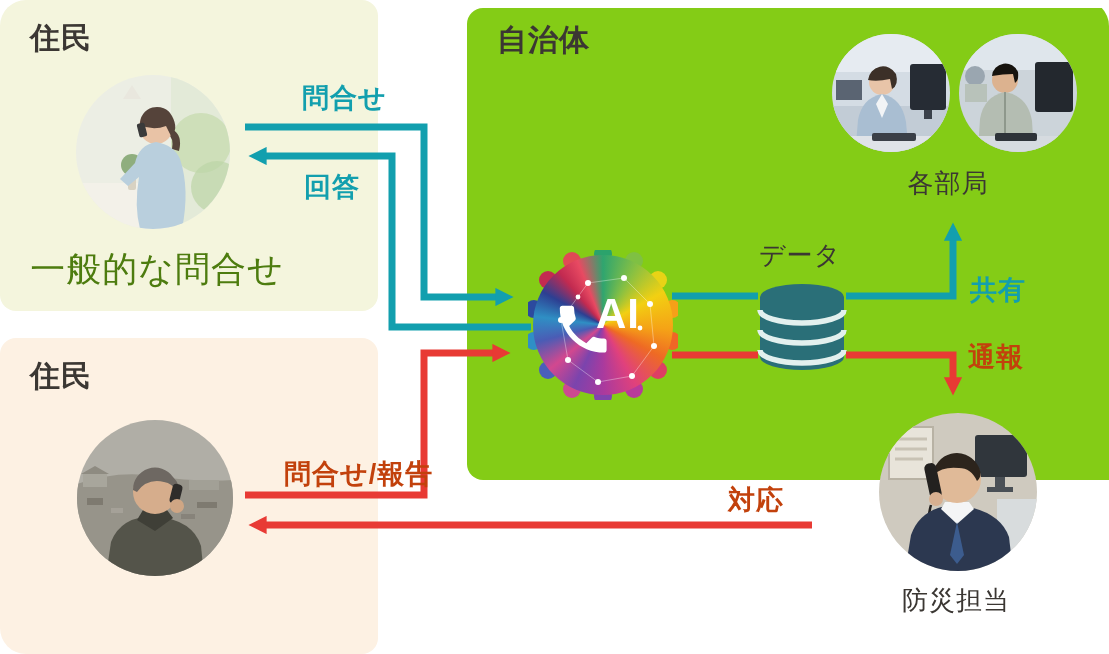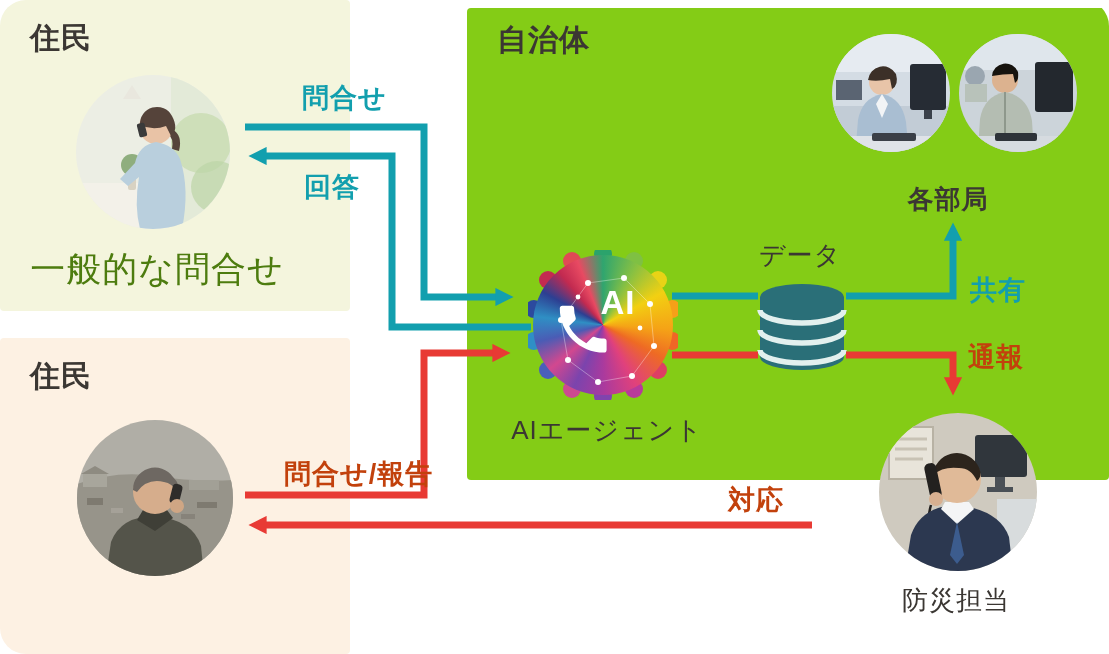--- a/index.html
+++ b/index.html
@@ -1,21 +1,21 @@
 <!DOCTYPE html>
 <html><head>
 <meta charset="utf-8">
 <style>
   html,body{margin:0;padding:0;background:#ffffff;}
   .canvas{
     position:relative;width:1109px;height:654px;overflow:hidden;
     border-radius:26px;background:#ffffff;
     font-family:"Liberation Sans", sans-serif;color:#3b3733;
   }
-  .box{position:absolute;border-radius:4px;}
+  .box{position:absolute;border-radius:16px;padding-left:28px;}
   .box-title{position:absolute;font-size:30px;font-weight:700;color:#3b3733;letter-spacing:1px;}
   .photo{position:absolute;border-radius:50%;overflow:hidden;}
   .photo svg{display:block;width:100%;height:100%;}
   .caption{position:absolute;font-size:35px;color:#4d7c0f;letter-spacing:1px;transform:translateX(-50%);white-space:nowrap;}
   .node-label{position:absolute;font-size:26px;color:#3b3733;letter-spacing:1px;transform:translateX(-50%);white-space:nowrap;}
   .flow-label{position:absolute;font-size:27px;font-weight:700;letter-spacing:1px;white-space:nowrap;}
   .flow-teal{color:#129fae;}
   .flow-red{color:#c2410c;}
   .arrows{position:absolute;left:0;top:0;width:1109px;height:654px;pointer-events:none;}
   .line{fill:none;stroke-width:7;}
@@ -26,22 +26,22 @@
   .ai-bumps{position:absolute;left:0;top:0;width:150px;height:150px;}
   .ai-core{
     position:absolute;left:5px;top:5px;width:140px;height:140px;border-radius:50%;
     background:conic-gradient(from 0deg,
       #2fa56f, #86c043 8%, #f2d012 17%, #f5a316 26%, #ee6a24 33%,
       #e0417c 42%, #a93a9e 50%, #7b44ad 57%, #d2488f 64%, #4a5cb5 71%,
       #2f8fc4 77%, #2d3f92 83%, #c22a50 89%, #e84a62 94%, #2fa56f 100%);
   }
   .ai-overlay{position:absolute;left:0;top:0;width:150px;height:150px;}
   .ai-text{
-    position:absolute;left:60px;top:34px;width:60px;text-align:center;
-    font-size:33px;font-weight:700;color:#ffffff;letter-spacing:1px;
+    position:absolute;left:60px;top:40px;width:60px;text-align:center;
+    font-size:42px;font-weight:700;color:#ffffff;letter-spacing:1px;
   }
   .db-icon{position:absolute;left:757px;top:281px;width:90px;height:90px;}
 </style>
 </head>
 <body>
 
 <div class="canvas">
 
   <div class="box" style="left:467px;top:8px;width:642px;height:472px;background:#84cc16;">
     <div class="box-title" style="left:30px;top:12px;">自治体</div>
@@ -118,21 +118,21 @@
       <rect x="92" y="46" width="20" height="14" fill="#b8c2ba"></rect>
       <rect x="76" y="28" width="38" height="50" rx="3" fill="#23282e"></rect>
       <circle cx="46" cy="46" r="13" fill="#dcb28f"></circle>
       <path d="M33 42 a13.5 13.5 0 0 1 26-4 q1 9-3 11 l-2-9 q-10 0-21 2z" fill="#16130e"></path>
       <path d="M46 58 q-21 4-25 27 l-2 33 h56 l-2-31 q-4-25-27-29z" fill="#b4bdb2"></path>
       <path d="M46 58 l0 44" stroke="#8e988c" stroke-width="2" fill="none"></path>
       <rect y="102" width="118" height="16" fill="#d6dbe0"></rect>
       <rect x="36" y="99" width="42" height="8" rx="2" fill="#2e3339"></rect>
     </svg>
   </div>
-  <div class="node-label" style="left:948px;top:182px;font-weight:bold;">各部局</div>
+  <div class="node-label" style="left:948px;top:166px;">各部局</div>
 
   <div class="node-label" style="left:800px;top:238px;">データ</div>
   <svg class="db-icon" viewBox="0 0 90 90">
     <path d="M3 16 A42 13 0 0 1 87 16 L87 76 A42 13 0 0 1 3 76 Z" fill="#2a6f78"></path>
     <path d="M3 29 A42 13 0 0 0 87 29" stroke="#e2f0ee" stroke-width="5.5" fill="none"></path>
     <path d="M3 49 A42 13 0 0 0 87 49" stroke="#e2f0ee" stroke-width="5.5" fill="none"></path>
     <path d="M3 69 A42 13 0 0 0 87 69" stroke="#e2f0ee" stroke-width="5.5" fill="none"></path>
   </svg>
 
   <div class="photo" style="left:879px;top:413px;width:158px;height:158px;">
@@ -189,21 +189,20 @@
           <circle cx="33" cy="70" r="3"></circle>
           <circle cx="50" cy="47" r="2.4"></circle>
         <circle cx="112" cy="78" r="2.4"></circle>
       </g>
       <g transform="translate(24,48) scale(2.6)">
         <path fill="#ffffff" d="M6.6 10.8c1.4 2.8 3.8 5.1 6.6 6.6l2.2-2.2c.3-.3.7-.4 1-.2 1.1.4 2.3.6 3.6.6.6 0 1 .4 1 1V20c0 .6-.4 1-1 1C10.6 21 3 13.4 3 4c0-.6.4-1 1-1h3.5c.6 0 1 .4 1 1 0 1.2.2 2.4.6 3.6.1.3 0 .7-.2 1l-2.3 2.2z"></path>
       </g>
     </svg>
     <span class="ai-text">AI</span>
   </div>
-  <div class="node-label" style="left:607px;top:413px;">AIエージェント</div>
 
   <svg class="arrows" viewBox="0 0 1109 654">
     <defs>
       <marker id="ah-teal" viewBox="0 0 10 10" refX="2" refY="5" markerWidth="2.6" markerHeight="2.6" orient="auto" markerUnits="strokeWidth">
         <path d="M0 0 L10 5 L0 10 z" fill="#129fae"></path>
       </marker>
       <marker id="ah-red" viewBox="0 0 10 10" refX="2" refY="5" markerWidth="2.6" markerHeight="2.6" orient="auto" markerUnits="strokeWidth">
         <path d="M0 0 L10 5 L0 10 z" fill="#e83a34"></path>
       </marker>
     </defs>

